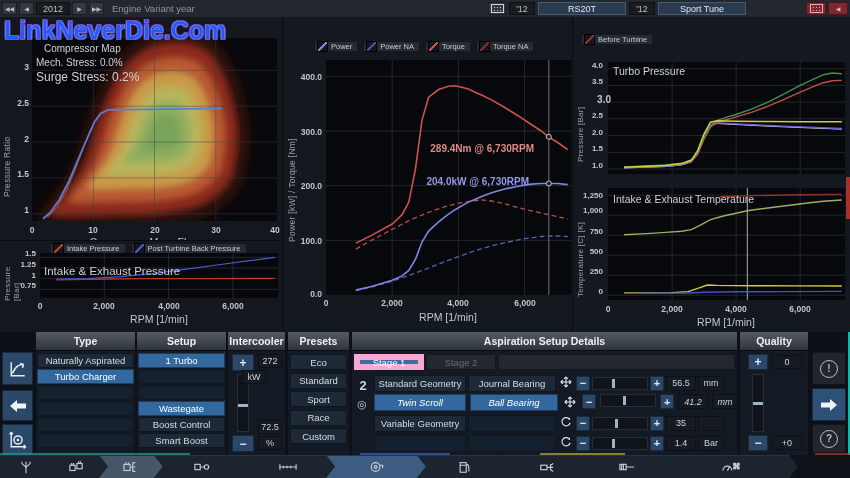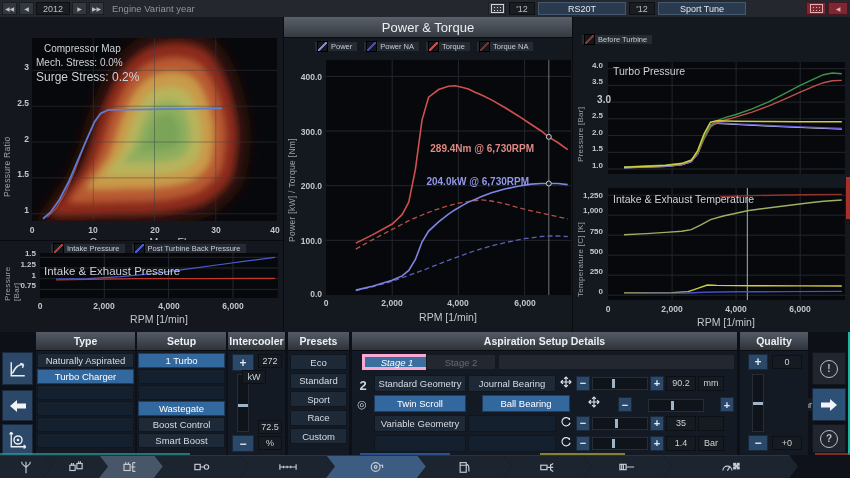--- a/index.html
+++ b/index.html
@@ -128,20 +128,21 @@
             <line x1="183.8" y1="0" x2="183.8" y2="183"></line>
           <line x1="0" y1="32.3" x2="245" y2="32.3"></line>
             <line x1="0" y1="68.2" x2="245" y2="68.2"></line>
             <line x1="0" y1="104" x2="245" y2="104"></line>
             <line x1="0" y1="139.9" x2="245" y2="139.9"></line>
             <line x1="0" y1="175.8" x2="245" y2="175.8"></line>
         </g>
         <polyline stroke="var(--c)" stroke-width="1.2" fill="none" opacity="0.8" points="15.3,179.4 24.5,170.1 33.7,154.3 42.9,132.8 52.1,107.6 60.0,89.7" style="--c: #b05050;"></polyline>
         <polyline stroke="var(--c)" stroke-width="1.8" fill="none" points="11.0,180.8 18.4,174.4 27.6,161.5 36.8,143.5 45.9,122.0 55.1,100.5 62.5,84.0 68.6,75.4 76.6,71.8 189.9,70.3" style="--c: #5b7fd4;"></polyline>
       </svg>
+      <div class="watermark" style="left:4px;top:-1px;color:#1e5cff;">LinkNeverDie.Com</div>
       <div class="ctitle" style="left:44px;top:26px;font-size:10px;">Compressor Map</div>
       <div class="ctitle" style="left:36px;top:40px;font-size:10px;">Mech. Stress: 0.0%</div>
       <div class="ctitle" style="left:36px;top:53px;font-size:12px;">Surge Stress: 0.2%</div>
       <div class="ylab" style="left:2px;top:60px;height:120px;">Pressure Ratio</div>
       <div class="ytick" style="left:14px;top:44.8px;width:15px;">3</div>
       <div class="ytick" style="left:14px;top:80.7px;width:15px;">2.5</div>
       <div class="ytick" style="left:14px;top:116.5px;width:15px;">2</div>
       <div class="ytick" style="left:14px;top:152.4px;width:15px;">1.5</div>
       <div class="ytick" style="left:14px;top:188.3px;width:15px;">1</div>
       <div class="xtick" style="left:32px;top:208px;">0</div>
@@ -184,21 +185,20 @@
       <div class="ytick" style="left:16px;top:40.4px;width:20px;font-size:8px;">0.75</div>
       <div class="xtick" style="left:40px;top:60px;">0</div>
       <div class="xtick" style="left:104px;top:60px;">2,000</div>
       <div class="xtick" style="left:169px;top:60px;">4,000</div>
       <div class="xtick" style="left:233px;top:60px;">6,000</div>
       <div class="xlab" style="left:159px;top:72px;">RPM [1/min]</div>
     </div>
   </div>
 
   <div class="col" style="left:283px;width:290px;border-left:1px solid #090b0e;border-right:1px solid #090b0e;box-sizing:border-box;">
-    <div class="panel-head">Power &amp; Torque</div>
     <div class="legend abs" style="left:30px;top:24px;">
       <span class="chip">
           <i style="--c: #8085e0;"></i>
           <span>Power</span>
         </span>
       <span class="chip">
           <i style="--c: #4a4f9e;"></i>
           <span>Power NA</span>
         </span>
       <span class="chip">
@@ -378,46 +378,46 @@
         <div class="cell" style="height:16px;">Standard</div>
         <div class="cell" style="height:16px;">Sport</div>
         <div class="cell" style="height:16px;">Race</div>
         <div class="cell" style="height:16px;">Custom</div>
       </div>
     </div>
 
     <div class="bcol" style="left:352px;width:385px;">
       <div class="bhead">Aspiration Setup Details</div>
       <div class="abs" style="left:2px;top:22px;">
-        <div class="tab" style="left:8px;width:70px;background:#3a6fa0;color:#fff;border:3px solid #f9a8d4;font-style:italic;">Stage 1</div>
+        <div class="tab" style="left:0;width:70px;background:#3a6fa0;color:#fff;border:6px solid #f9a8d4;">Stage 1</div>
         <div class="tab" style="left:72px;width:70px;background:#23272f;color:#646b74;border:1px solid #15181d;">Stage 2</div>
         <div class="tab" style="left:144px;width:237px;background:#23272f;border:1px solid #15181d;"></div>
       </div>
 
       <div class="abs" style="left:2px;top:46px;width:18px;text-align:center;font-size:13px;font-weight:bold;color:#cfd5dc;">2</div>
       <div class="abs" style="left:5px;top:66px;font-size:11px;color:#cfd5dc;">◎</div>
 
       <div class="abs" style="left:22px;top:42px;display:flex;flex-direction:column;gap:2px;">
 
         <div style="display:flex;gap:2px;align-items:center;">
           <div class="cell" style="width:92px;height:17px;">Standard Geometry</div>
           <div class="cell" style="width:88px;height:17px;">Journal Bearing</div>
           <div style="width:16px;text-align:center;"><svg width="12" height="12" viewBox="0 0 16 16">
                 <path d="M8 1 V15 M1 8 H15 M8 1 l-2.5 3 M8 1 l2.5 3 M8 15 l-2.5 -3 M8 15 l2.5 -3 M1 8 l3 -2.5 M1 8 l3 2.5 M15 8 l-3 -2.5 M15 8 l-3 2.5" stroke="#dfe5ec" stroke-width="1.5" fill="none"></path>
               </svg></div>
           <div class="sq-btn" style="width:14px;height:15px;font-size:11px;">−</div>
           <div class="htrack" style="width:56px;">
               <div class="hhandle" style="left: 36%;"></div>
             </div>
           <div class="sq-btn" style="width:14px;height:15px;font-size:11px;">+</div>
-          <div class="valbox" style="width:30px;height:15px;">90.2</div>
+          <div class="valbox" style="width:30px;height:15px;">56.5</div>
           <div class="valbox" style="width:26px;height:15px;">mm</div>
         </div>
 
-        <div style="display:flex;gap:16px;align-items:flex-end;">
+        <div style="display:flex;gap:4px;align-items:flex-start;font-style:italic;">
           <div class="cell sel" style="width:92px;height:17px;">Twin Scroll</div>
           <div class="cell sel" style="width:88px;height:17px;">Ball Bearing</div>
           <div style="width:16px;text-align:center;"><svg width="12" height="12" viewBox="0 0 16 16">
                 <path d="M8 1 V15 M1 8 H15 M8 1 l-2.5 3 M8 1 l2.5 3 M8 15 l-2.5 -3 M8 15 l2.5 -3 M1 8 l3 -2.5 M1 8 l3 2.5 M15 8 l-3 -2.5 M15 8 l-3 2.5" stroke="#dfe5ec" stroke-width="1.5" fill="none"></path>
               </svg></div>
           <div class="sq-btn" style="width:14px;height:15px;font-size:11px;">−</div>
           <div class="htrack" style="width:56px;">
               <div class="hhandle" style="left: 41%;"></div>
             </div>
           <div class="sq-btn" style="width:14px;height:15px;font-size:11px;">+</div>

